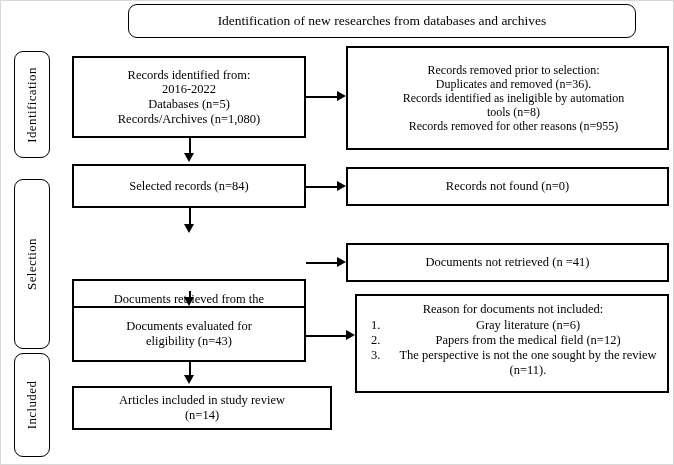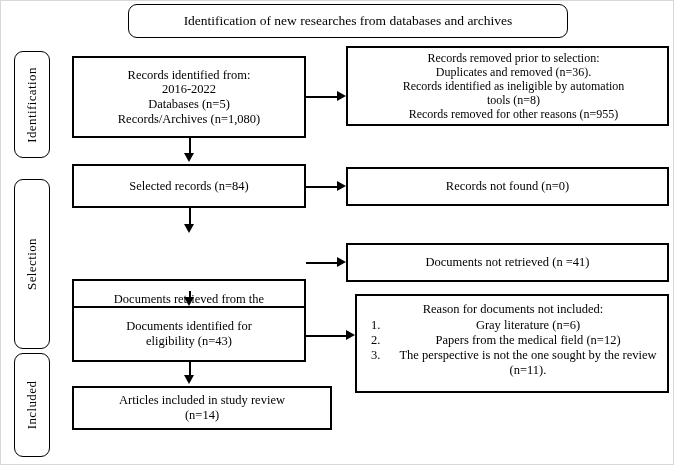--- a/index.html
+++ b/index.html
@@ -58,35 +58,35 @@
     transform: rotate(-90deg);
     white-space: nowrap;
     font-size: 13px;
     letter-spacing: 0.4px;
   }
 
   
   #title-box {
     left: 127px;
     top: 3px;
-    width: 440px;
+    width: 508px;
     height: 34px;
     font-size: 13.5px;
     text-align: center;
   }
 
   
   #box-identified   { left: 71px;  top: 55px;  width: 234px; height: 82px; }
   #box-selected     { left: 71px;  top: 163px; width: 234px; height: 44px; }
   #box-retrieved    { left: 71px;  top: 234px; width: 234px; height: 56px; margin-top: 44px; }
   #box-evaluated    { left: 71px;  top: 305px; width: 234px; height: 56px; }
   #box-included     { left: 71px;  top: 385px; width: 260px; height: 44px; }
 
   
-  #box-removed      { left: 345px; top: 45px;  width: 323px; height: 80px; font-size: 12px; padding-left: 16px; }
+  #box-removed      { left: 345px; top: 45px;  width: 323px; height: 104px; font-size: 12px; padding-left: 16px; }
   #box-notfound     { left: 345px; top: 166px; width: 323px; height: 39px; }
   #box-notretrieved { left: 345px; top: 242px; width: 323px; height: 39px; }
 
   #box-reasons {
     left: 354px;
     top: 293px;
     width: 314px;
     height: 99px;
     display: block;
     text-align: center;
@@ -179,21 +179,21 @@
 
   <div class="box" id="box-retrieved">
     <div>
       <div>Documents retrieved from the</div>
       <div>search (n=43)</div>
     </div>
   </div>
 
   <div class="box" id="box-evaluated">
     <div>
-      <div>Documents identified for</div>
+      <div>Documents evaluated for</div>
       <div>eligibility  (n=43)</div>
     </div>
   </div>
 
   <div class="box" id="box-included">
     <div>
       <div>Articles  included in study review</div>
       <div>(n=14)</div>
     </div>
   </div>

